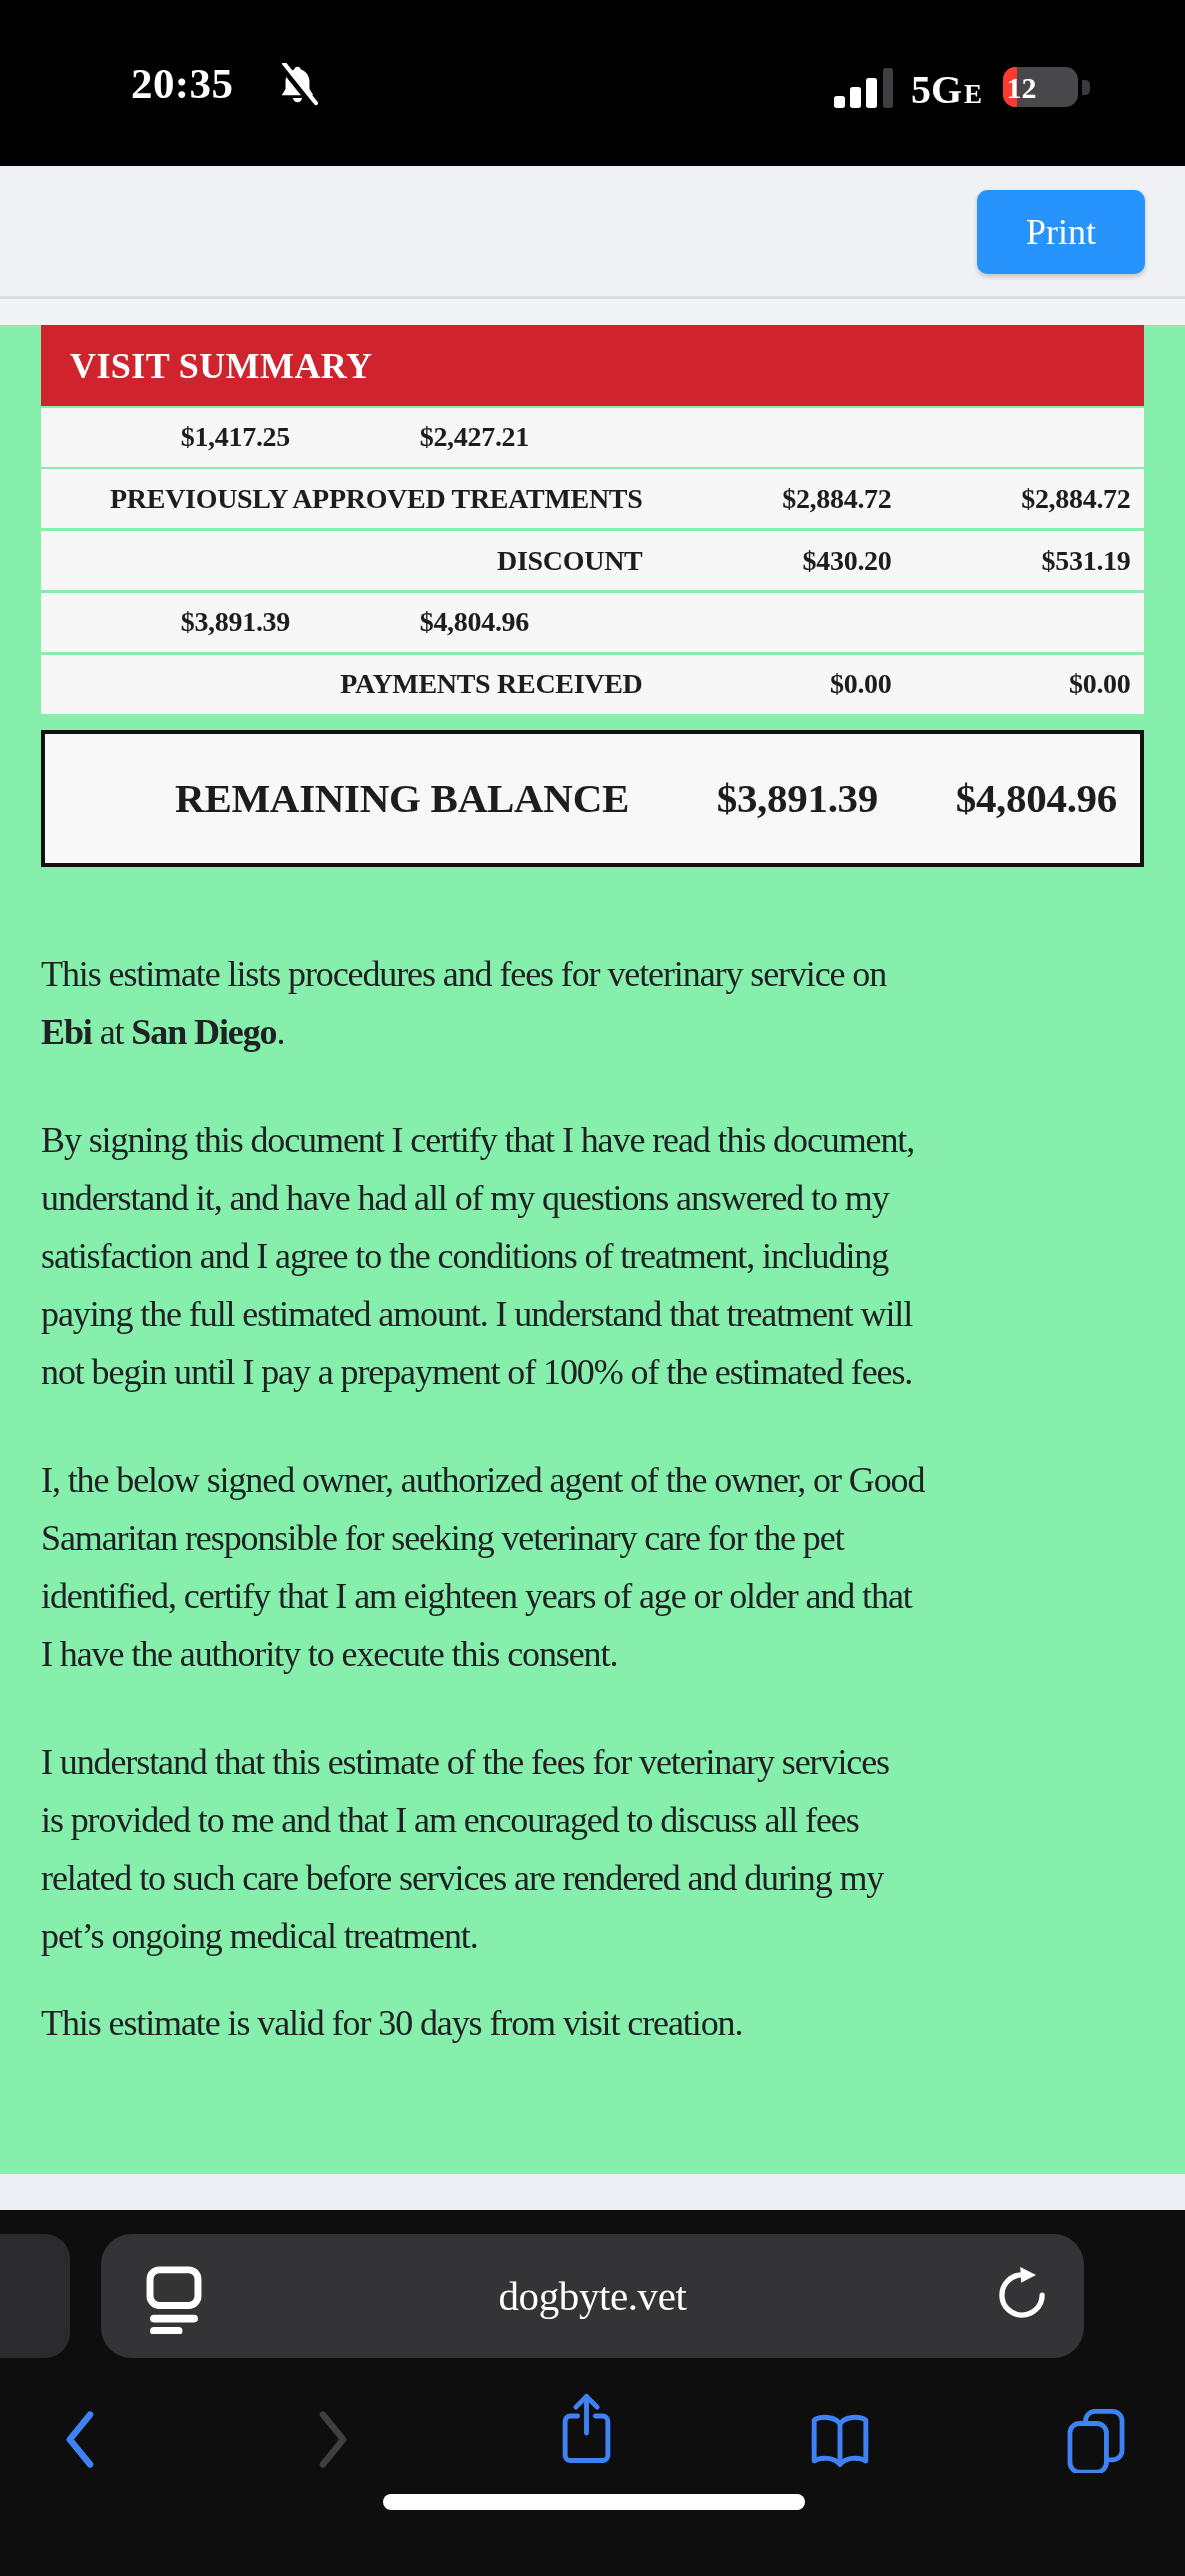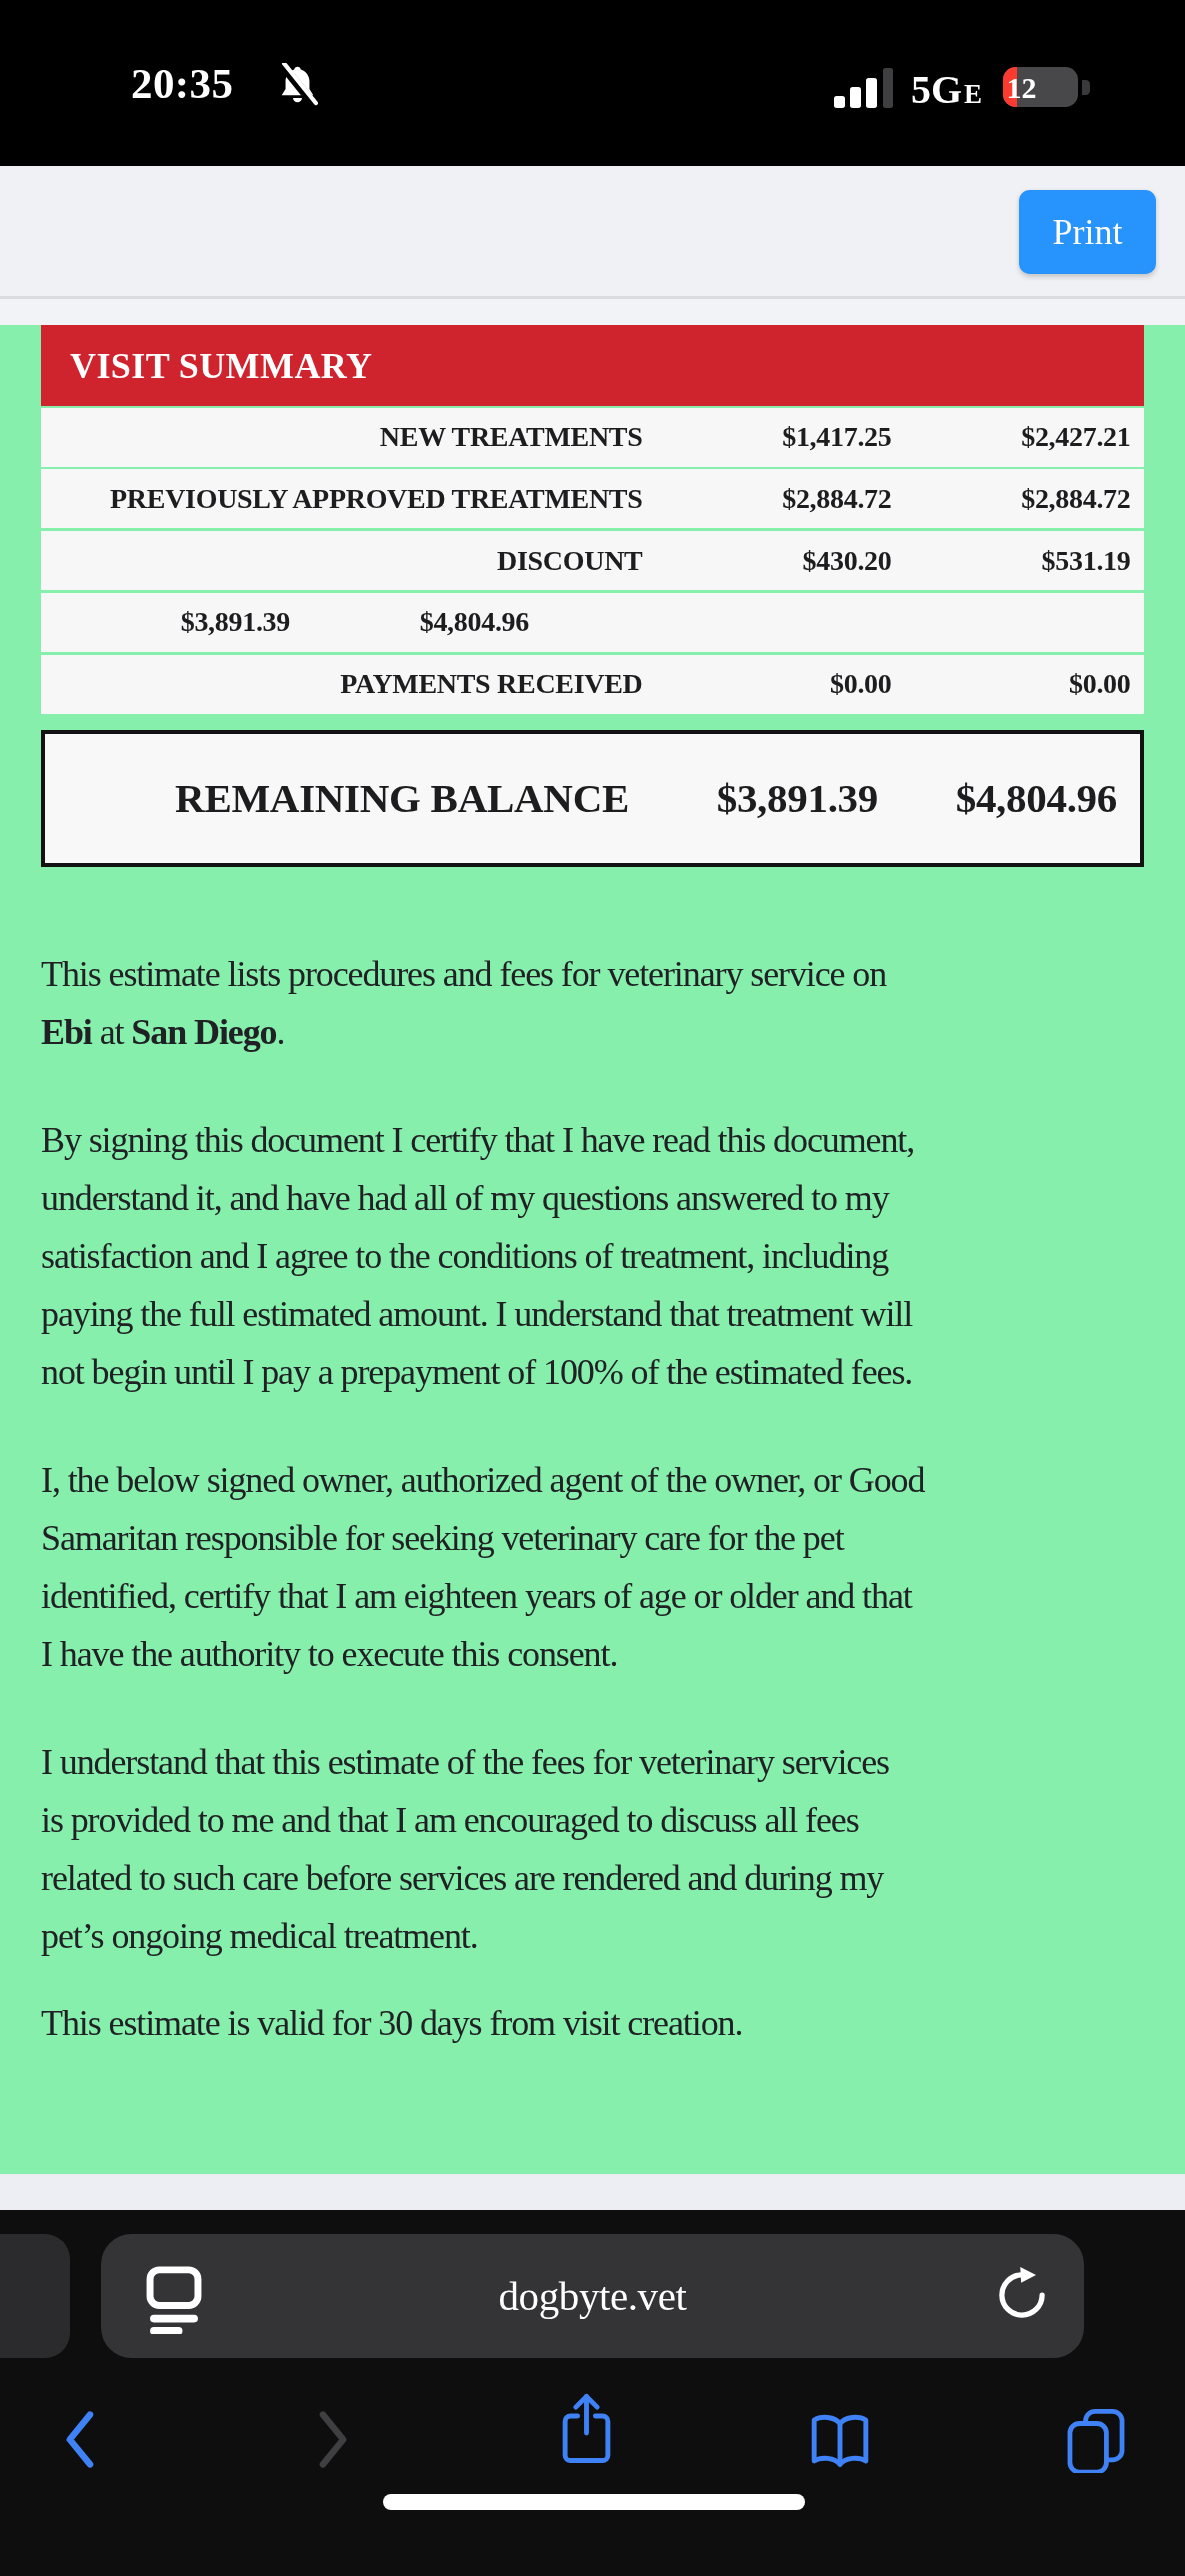--- a/index.html
+++ b/index.html
@@ -19,21 +19,21 @@
   .battery{position:absolute;left:1003px;top:67px;width:75px;height:40px;border-radius:12.6px;
            background:#48484a;overflow:hidden;}
   .battery .lvl{position:absolute;left:0;top:0;width:14.4px;height:40px;background:#fb3b30;}
   .battery .num{position:absolute;left:0;top:0;width:100%;height:40px;line-height:41px;
                 color:#fff;font-size:30px;font-weight:700;padding-left:3.6px;box-sizing:border-box;}
   .battery-nub{position:absolute;left:1082px;top:80px;width:8px;height:15.3px;background:#3a3a3c;
                border-radius:0 4.5px 4.5px 0;}
 
   
   .header-band{position:absolute;top:166px;left:0;width:1186px;height:130px;background:#eff1f4;}
-  .print-btn{position:absolute;right:30px;top:24px;width:137px;height:84px;background:#2793fd;border:none;
+  .print-btn{position:absolute;right:41px;top:24px;width:168px;height:84px;background:#2793fd;border:none;
              border-radius:10.8px;color:#fff;font-size:36px;font-family:inherit;
              box-shadow:0 2.7px 5.4px rgba(0,0,0,.18);}
   .header-divider{position:absolute;top:296px;left:0;width:1186px;height:2.7px;background:#d9dbde;}
   .header-strip{position:absolute;top:299px;left:0;width:1186px;height:26px;background:#f2f3f6;}
 
   
   .content{position:absolute;top:325px;left:41px;width:1103px;z-index:1;}
   .vs-header{height:81px;line-height:83px;background:#cf232e;color:#fff;
              font-size:36px;font-weight:700;padding-left:29px;letter-spacing:0.4px;}
   .vs-row{height:59px;margin-top:2.7px;background:#f7f7f8;display:flex;align-items:center;
@@ -96,21 +96,20 @@
   <div class="header-band">
     <button class="print-btn">Print</button>
   </div>
   <div class="header-divider"></div>
   <div class="header-strip"></div>
 
   <div class="content">
     <div class="vs-header">VISIT SUMMARY</div>
 
     <div class="vs-row" style="margin-top:1.8px;">
-      <div class="cell-label">NEW TREATMENTS</div>
       <div class="cell-v1">$1,417.25</div>
       <div class="cell-v2">$2,427.21</div>
     </div>
     <div class="vs-row">
       <div class="cell-label">PREVIOUSLY APPROVED TREATMENTS</div>
       <div class="cell-v1">$2,884.72</div>
       <div class="cell-v2">$2,884.72</div>
     </div>
     <div class="vs-row">
       <div class="cell-label">DISCOUNT</div>

